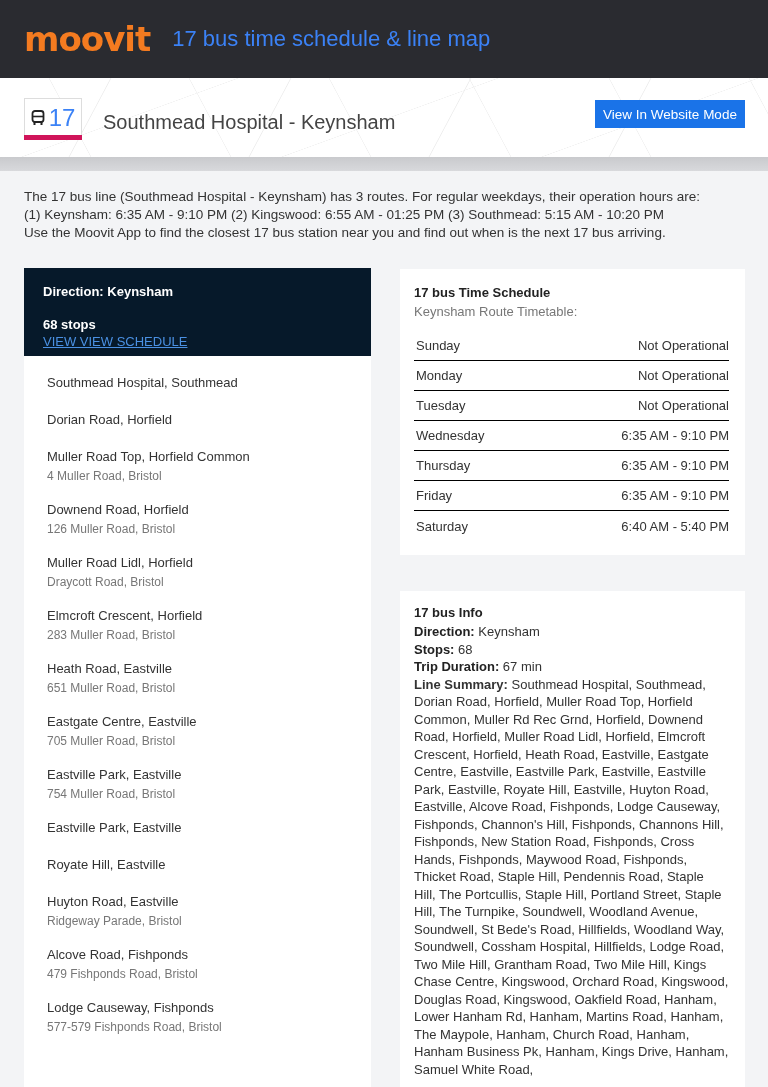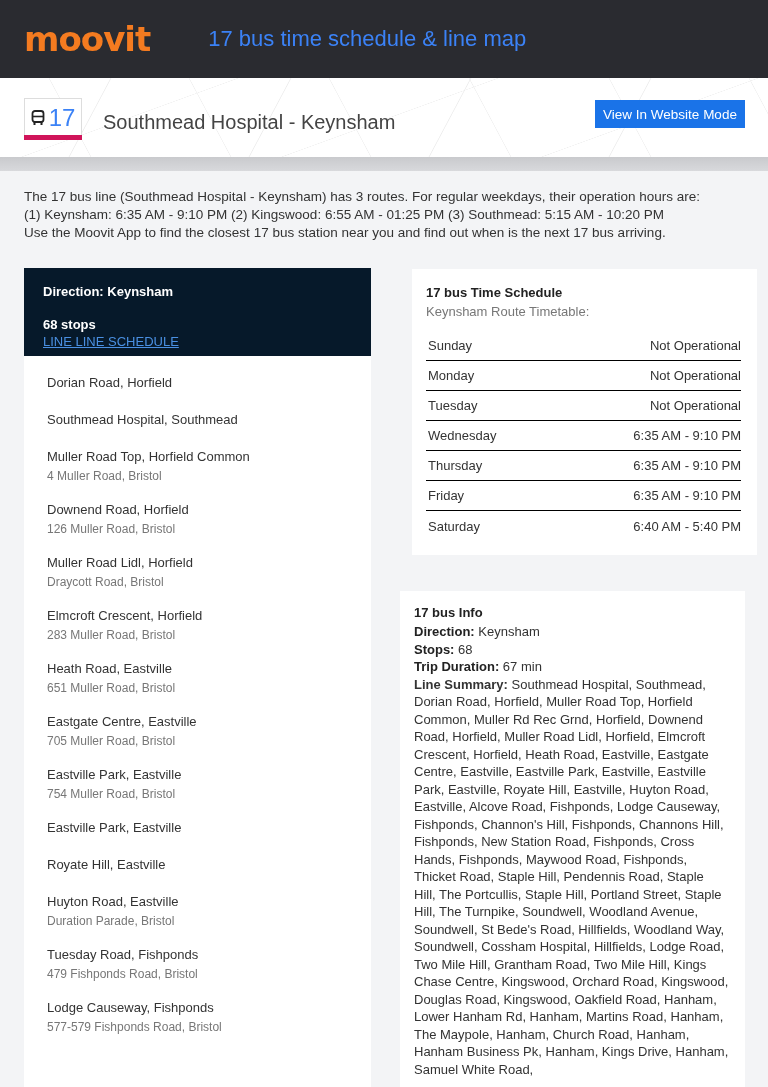--- a/index.html
+++ b/index.html
@@ -1,19 +1,19 @@
 <!DOCTYPE html>
 <html><head>
 <meta charset="utf-8">
 <style>
   * { box-sizing: border-box; margin: 0; padding: 0; }
   html, body { width: 768px; height: 1087px; overflow: hidden; }
   body { background: #f3f4f6; font-family: "Liberation Sans", "DejaVu Sans", sans-serif; color: #333; position: relative; }
 
-  .topbar { position: absolute; left: 0; top: 0; width: 768px; height: 78px; background: #2a2b30; display: flex; align-items: center; gap: 36px; }
+  .topbar { position: absolute; left: 0; top: 0; width: 768px; height: 78px; background: #2a2b30; display: flex; align-items: center; }
   .logo { margin-left: 24px; font-family: "DejaVu Sans", sans-serif; font-weight: bold; font-size: 34px; color: #f47b20; letter-spacing: -1px; line-height: 1; }
   .top-title { margin-left: 22px; font-size: 22px; color: #3b82f6; }
 
   .routebar { position: absolute; left: 0; top: 78px; width: 768px; height: 79px; background: #ffffff;
     background-image:
       linear-gradient(118deg, transparent 49.6%, #ededed 50%, transparent 50.4%),
       linear-gradient(62deg, transparent 49.6%, #efefef 50%, transparent 50.4%),
       linear-gradient(160deg, transparent 49.7%, #efefef 50%, transparent 50.3%);
     background-size: 180px 79px, 140px 79px, 260px 79px;
   }
@@ -35,21 +35,21 @@
   .dir-header { background: #06192a; height: 88px; padding: 16px 19px; color: #fff; }
   .dir-title { font-weight: bold; font-size: 13px; }
   .dir-stops { font-size: 13px; margin-top: 18px; font-weight: bold; }
   .dir-link { display: inline-block; font-size: 13px; color: #4a90e2; text-decoration: underline; margin-top: 2px; }
   .stop-list { padding: 0 0 0 23px; }
   .stop { min-height: 52px; padding-top: 19px; }
   .stop.single { min-height: 37px; }
   .stop-name { font-size: 13px; color: #333; line-height: 16px; }
   .stop-addr { font-size: 12px; color: #777; margin-top: 4px; line-height: 14px; }
 
-  .sched-card { position: absolute; left: 412px; top: 269px; width: 345px; height: 286px; background: #fff; padding: 16px 16px 0 14px; }
+  .sched-card { position: absolute; left: 400px; top: 269px; width: 345px; height: 286px; background: #fff; padding: 16px 16px 0 14px; }
   .sched-title { font-weight: bold; font-size: 13px; color: #222; }
   .sched-sub { font-size: 13px; color: #777; margin-top: 4px; }
   .sched-table { margin-top: 12px; }
   .sched-row { display: flex; justify-content: space-between; align-items: center; height: 30px; border-bottom: 1px solid #000000; font-size: 13px; color: #333; padding-left: 2px; }
   .sched-row:last-child { border-bottom: none; gap: 40px; }
 
   .info-card { position: absolute; left: 400px; top: 591px; width: 345px; height: 496px; background: #fff; padding: 14px 16px 0 14px; }
   .info-title { font-weight: bold; font-size: 13px; color: #222; margin-bottom: 3px; }
   .info-line { font-size: 13px; line-height: 17.5px; color: #333; }
   .info-line b { color: #222; }
@@ -84,28 +84,28 @@
 <div class="intro">
   <p>The 17 bus line (Southmead Hospital - Keynsham) has 3 routes. For regular weekdays, their operation hours are:</p>
   <p>(1) Keynsham: 6:35 AM - 9:10 PM (2) Kingswood: 6:55 AM - 01:25 PM (3) Southmead: 5:15 AM - 10:20 PM</p>
   <p>Use the Moovit App to find the closest 17 bus station near you and find out when is the next 17 bus arriving.</p>
 </div>
 
 <div class="left-card">
   <div class="dir-header">
     <div class="dir-title">Direction: Keynsham</div>
     <div class="dir-stops">68 stops</div>
-    <a class="dir-link">LINE LINE SCHEDULE</a>
+    <a class="dir-link">VIEW VIEW SCHEDULE</a>
   </div>
   <div class="stop-list">
     <div class="stop single">
-        <div class="stop-name">Dorian Road, Horfield</div>
+        <div class="stop-name">Southmead Hospital, Southmead</div>
       </div>
     <div class="stop single">
-        <div class="stop-name">Southmead Hospital, Southmead</div>
+        <div class="stop-name">Dorian Road, Horfield</div>
       </div>
     <div class="stop">
         <div class="stop-name">Muller Road Top, Horfield Common</div>
         <div class="stop-addr">4 Muller Road, Bristol</div>
       </div>
     <div class="stop">
         <div class="stop-name">Downend Road, Horfield</div>
         <div class="stop-addr">126 Muller Road, Bristol</div>
       </div>
     <div class="stop">
@@ -129,24 +129,24 @@
         <div class="stop-addr">754 Muller Road, Bristol</div>
       </div>
     <div class="stop single">
         <div class="stop-name">Eastville Park, Eastville</div>
       </div>
     <div class="stop single">
         <div class="stop-name">Royate Hill, Eastville</div>
       </div>
     <div class="stop">
         <div class="stop-name">Huyton Road, Eastville</div>
-        <div class="stop-addr">Duration Parade, Bristol</div>
+        <div class="stop-addr">Ridgeway Parade, Bristol</div>
       </div>
     <div class="stop">
-        <div class="stop-name">Tuesday Road, Fishponds</div>
+        <div class="stop-name">Alcove Road, Fishponds</div>
         <div class="stop-addr">479 Fishponds Road, Bristol</div>
       </div>
     <div class="stop">
         <div class="stop-name">Lodge Causeway, Fishponds</div>
         <div class="stop-addr">577-579 Fishponds Road, Bristol</div>
       </div>
   </div>
 </div>
 
 <div class="sched-card">

